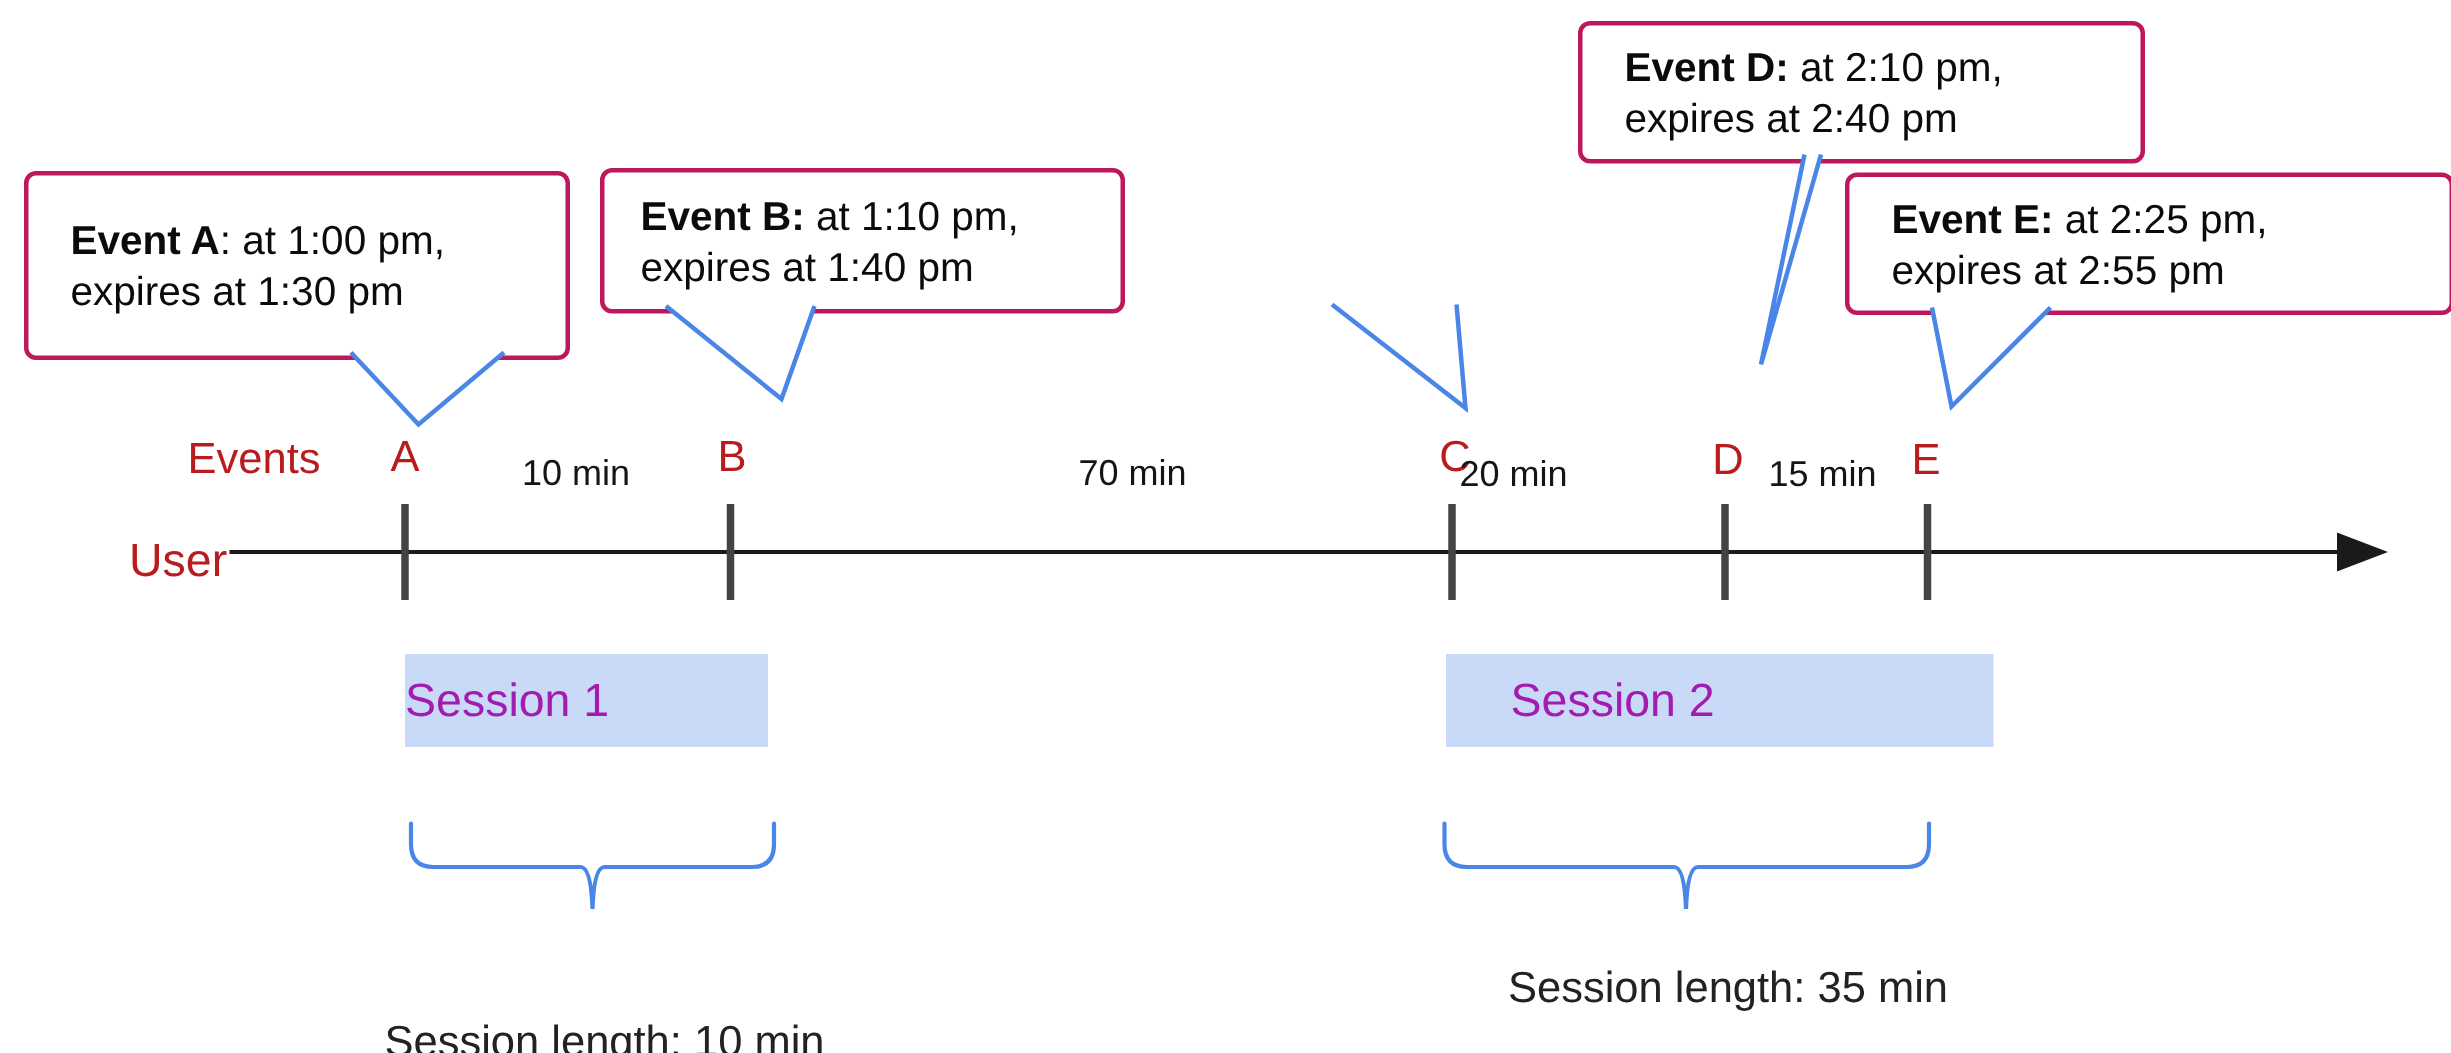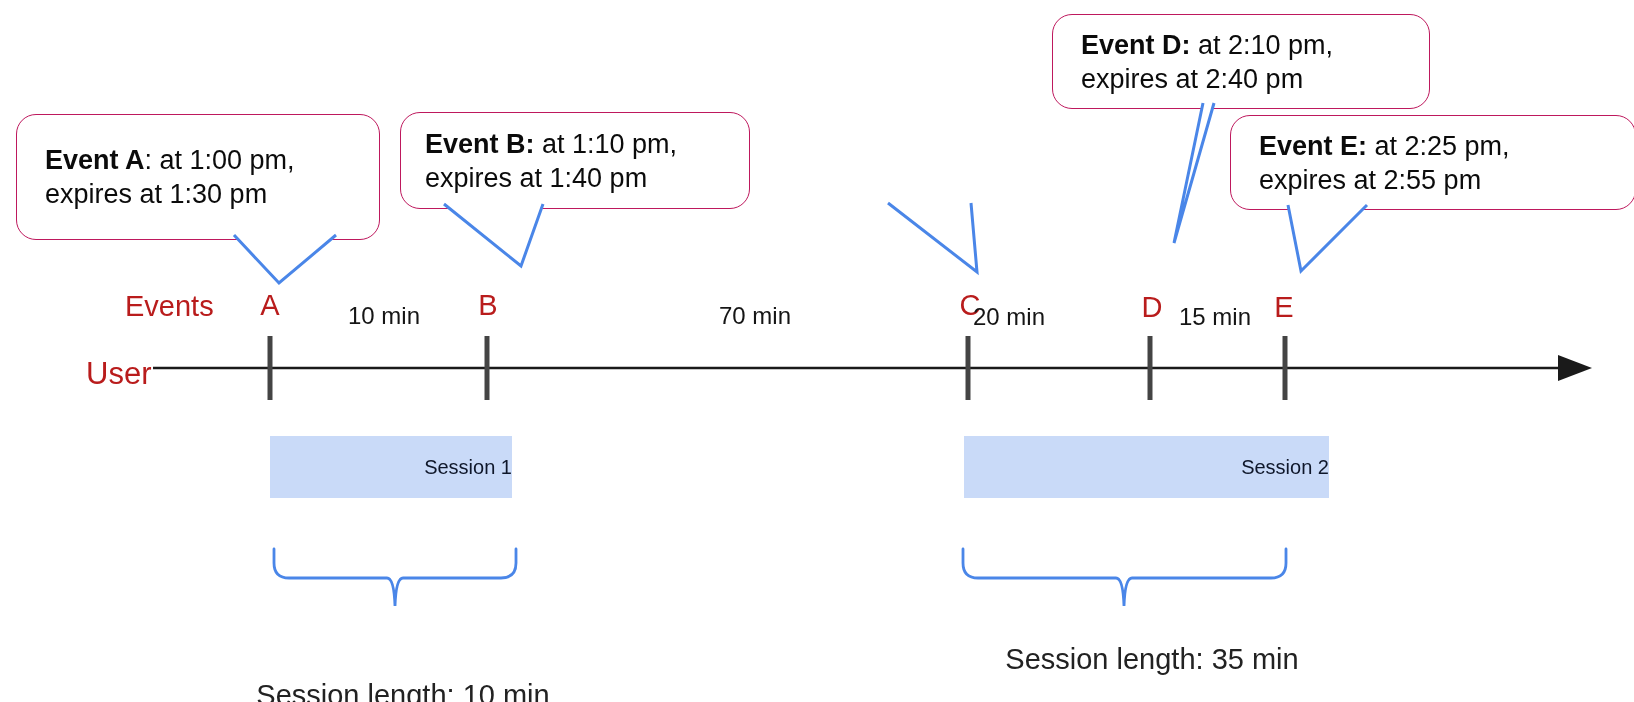--- a/index.html
+++ b/index.html
@@ -6,36 +6,36 @@
   .canvas {
     position:relative; width:1634px; height:702px; background:#ffffff;
     font-family:"Liberation Sans", sans-serif; color:#111; overflow:hidden;
   }
   .overlay {
     position:absolute; left:0; top:0; width:1634px; height:702px;
     z-index:2; pointer-events:none;
   }
   .bubble {
     position:absolute; z-index:1; box-sizing:border-box;
-    background:#ffffff; border:1px solid #be185d; border-radius:20px;
+    background:#ffffff; border:3px solid #be185d; border-radius:8px;
     display:flex; flex-direction:column; justify-content:center;
     padding:0 20px 0 28px; font-size:27px; line-height:34px; color:#0b0b0b;
     white-space:nowrap;
   }
   .bubble b { font-weight:bold; }
   .lbl { position:absolute; z-index:1; white-space:nowrap; color:#b91c1c; }
   .center { transform:translateX(-50%); }
   .letter { font-size:29px; }
   .interval { font-size:24px; color:#151515; }
   .axis-name { font-size:29px; }
   .user-name { font-size:31px;margin-left:23px; }
   .session-box {
     position:absolute; z-index:1; background:#c9daf8;
-    display:flex; align-items:center; justify-content:flex-end;
-    font-size:20px; color:#0f172a;
+    display:flex; align-items:center; justify-content:flex-start;
+    font-size:31px; color:#a21caf;
   }
   .session-length { font-size:29px; font-weight:300; color:#222; }
 </style>
 </head>
 <body>
 
 <div class="canvas">
 
   <div class="bubble" style="left:16px; top:114px; width:364px; height:126px;">
     <div><b>Event A</b><span>: at 1:00 pm,</span></div>

